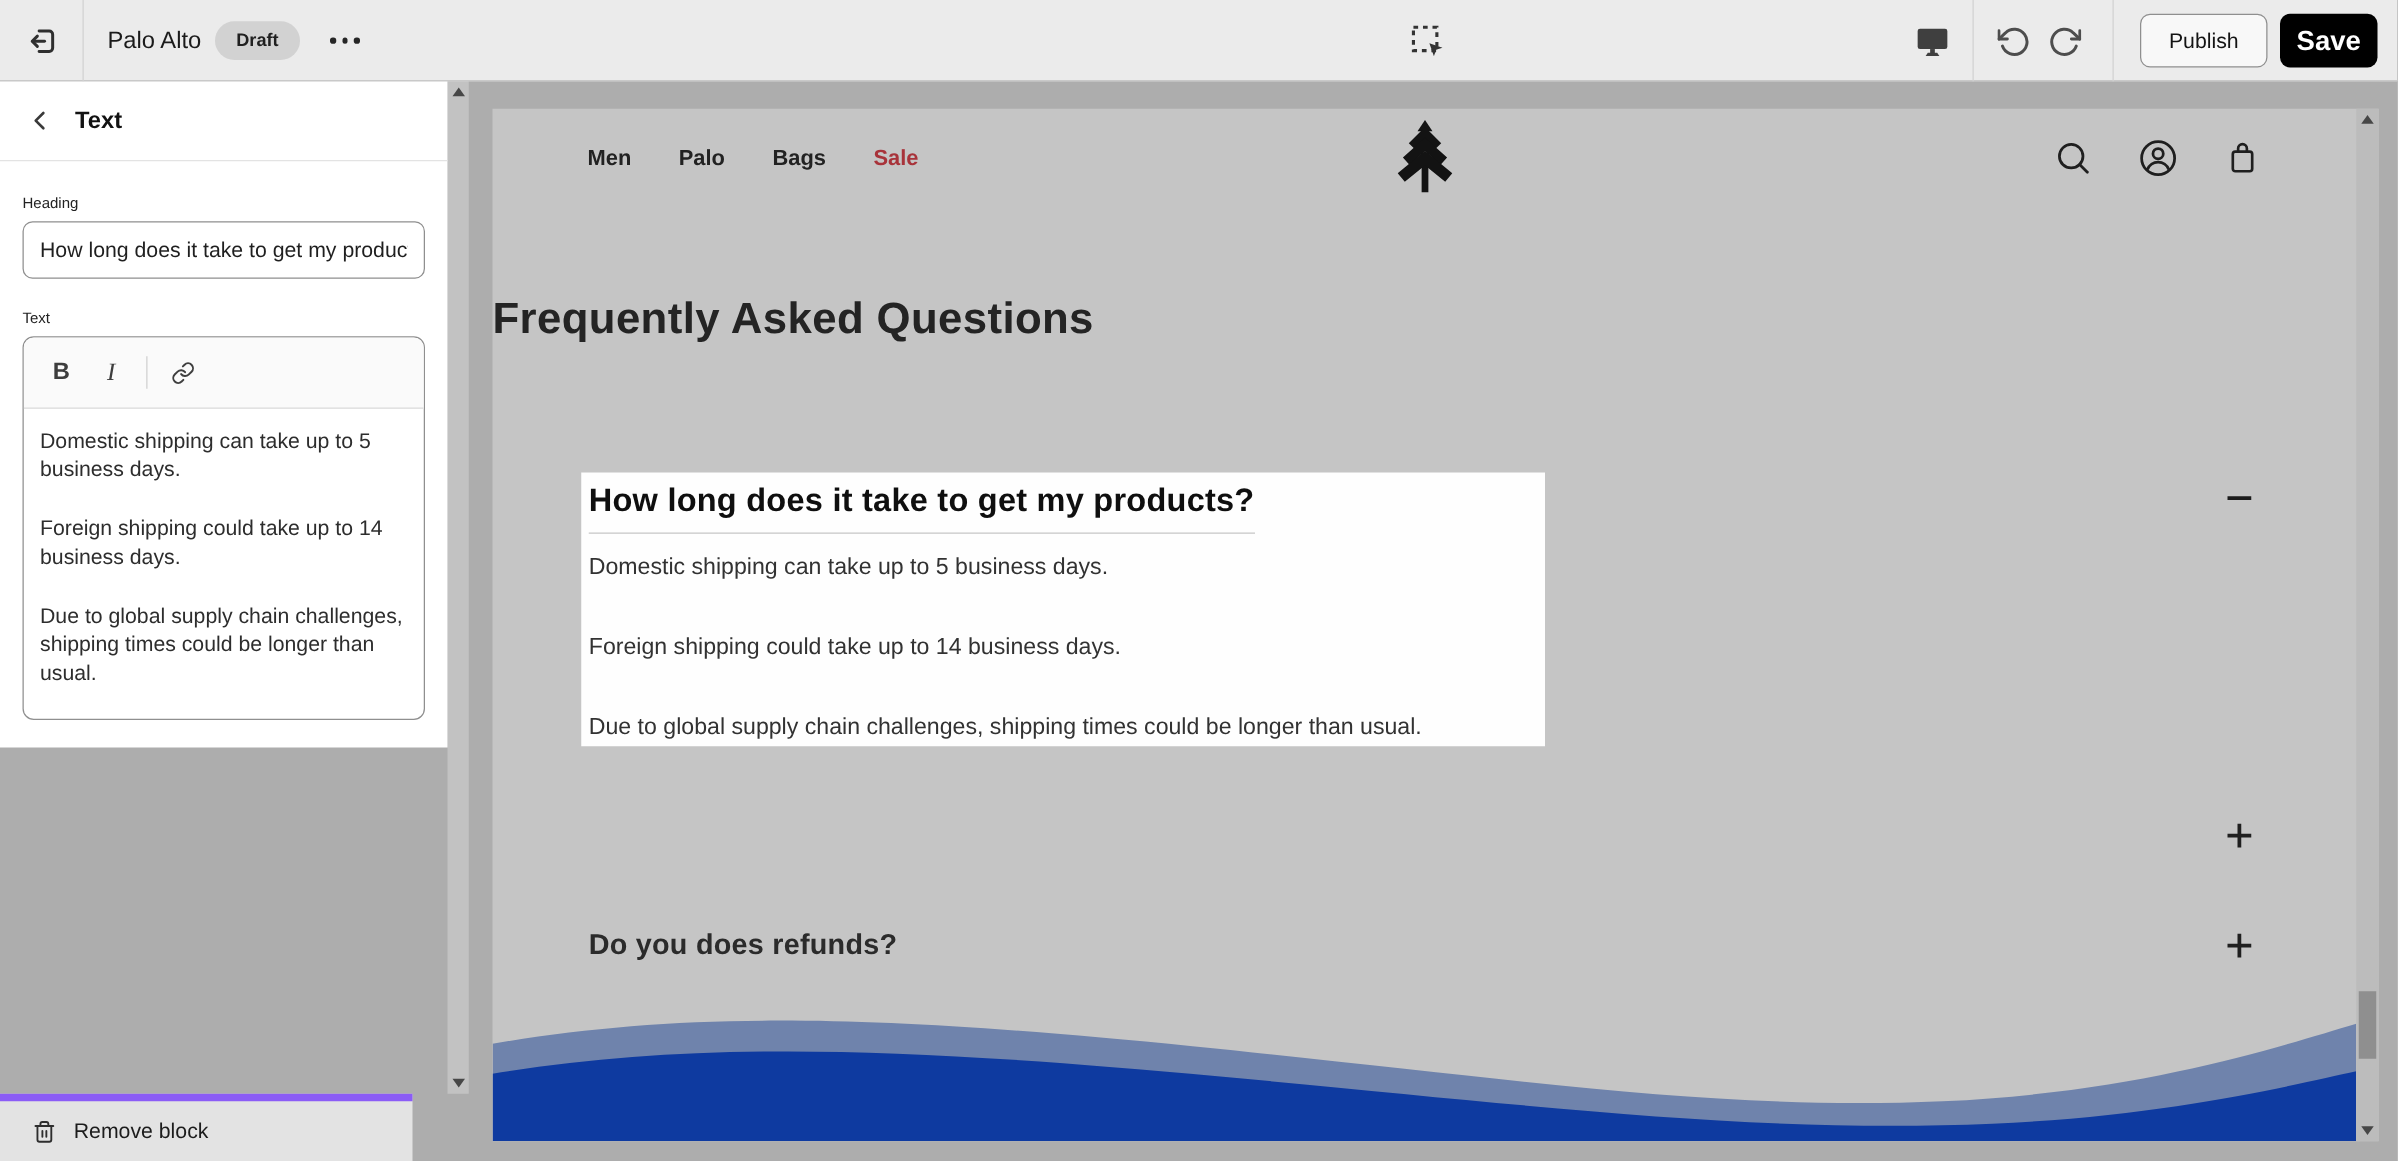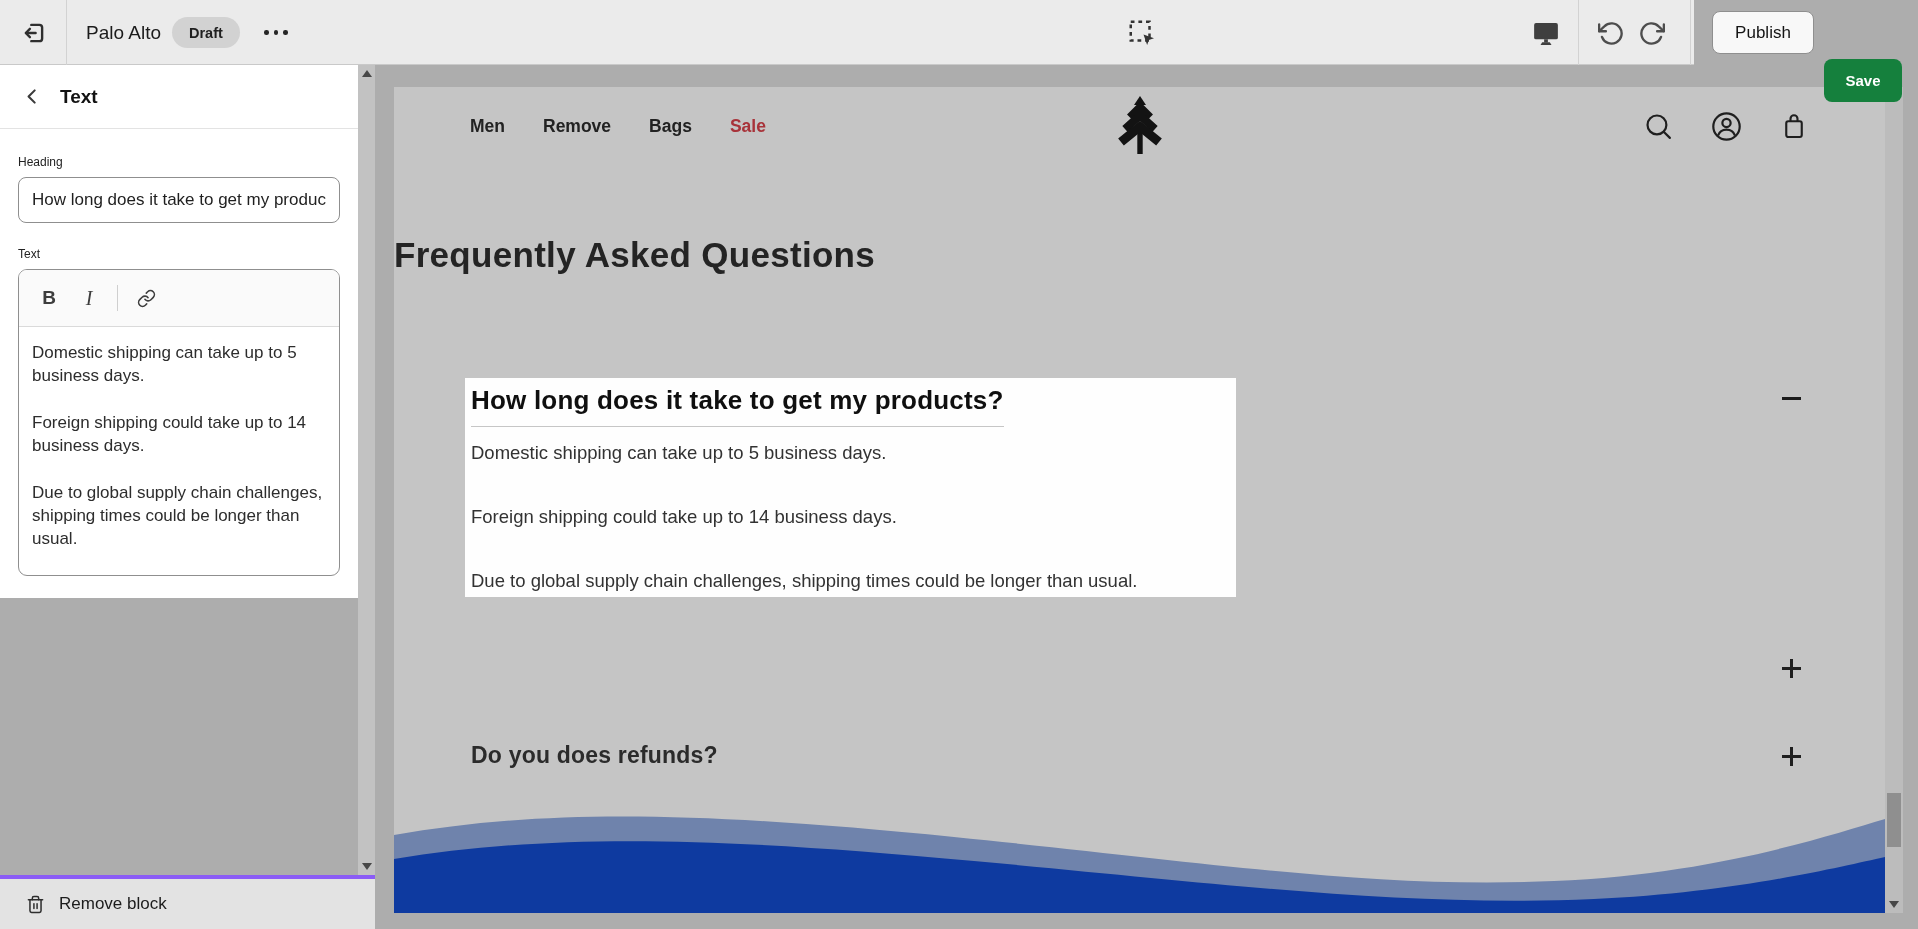--- a/index.html
+++ b/index.html
@@ -7,57 +7,57 @@
   body {
     position: relative;
     background: #adadad;
     font-family: "Liberation Sans", sans-serif;
     overflow: hidden;
     color: #1b1b1b;
   }
   button { font-family: inherit; background: none; border: none; cursor: pointer; }
 
   
-  .topbar { position:absolute; left:0; top:0; width:1694px; height:65px; background:#ebebeb; border-bottom:1px solid #c9c9c9; z-index:20; }
+  .topbar { position:absolute; left:0; top:0; width:1918px; height:65px; background:#ebebeb; border-bottom:1px solid #c9c9c9; z-index:20; }
   .tb-div { position:absolute; top:0; width:1px; height:65px; background:#d2d2d2; }
   .d1{ left:66px; } .d2{ left:1578px; } .d3{ left:1690px; }
   .exit-btn { position:absolute; left:15px; top:14px; width:38px; height:38px; display:flex; align-items:center; justify-content:center; border-radius:6px; }
   .store-name { position:absolute; left:86px; top:0; height:65px; display:flex; align-items:center; font-size:19px; color:#1b1b1b; }
   .draft-pill { position:absolute; left:172px; top:17px; height:31px; padding:0 17px; border-radius:16px; background:#d2d2d2; font-size:14.5px; font-weight:700; color:#202020; display:flex; align-items:center; }
   .dots-btn { position:absolute; left:252px; top:0; height:65px; width:48px; display:flex; align-items:center; justify-content:center; gap:5px; }
   .dot { width:4.5px; height:4.5px; border-radius:50%; background:#262626; }
   .page-select { position:absolute; left:662px; top:11px; width:408px; height:43px; border:1px solid #8d8d8d; border-radius:8px; display:flex; align-items:center; padding:0 18px; font-size:17px; color:#141414; background:transparent; }
   .caret-down { margin-left:auto; width:0; height:0; border-left:6px solid transparent; border-right:6px solid transparent; border-top:8px solid #3c3c3c; }
   .select-tool-btn { position:absolute; left:1124px; top:15px; width:36px; height:36px; display:flex; align-items:center; justify-content:center; }
   .monitor-btn { position:absolute; left:1528px; top:16px; width:36px; height:34px; display:flex; align-items:center; justify-content:center; }
   .undo-btn { position:absolute; left:1594px; top:17px; width:34px; height:32px; display:flex; align-items:center; justify-content:center; }
   .redo-btn { position:absolute; left:1634px; top:17px; width:34px; height:32px; display:flex; align-items:center; justify-content:center; }
   .publish-btn { position:absolute; left:1712px; top:11px; width:102px; height:43px; background:#f8f8f8; border:1px solid #8f8f8f; border-radius:8px; font-size:17px; color:#141414; }
-  .save-btn { position:absolute; left:1824px; top:11px; width:78px; height:43px; background:#15803d; border-radius:8px; font-size:15px; font-weight:600; color:#ffffff;margin-top:48px; }
+  .save-btn { position:absolute; left:1824px; top:11px; width:78px; height:43px; background:#000000; border-radius:8px; font-size:22px; font-weight:600; color:#ffffff; }
 
   
   .sidebar { position:absolute; left:0; top:65px; width:358px; height:533px; background:#ffffff; z-index:10; }
   .sb-header { height:64px; border-bottom:1px solid #e3e3e3; display:flex; align-items:center; padding-left:22px; gap:17px; }
   .sb-title { font-size:19px; font-weight:700; color:#121212; }
   .sb-body { padding:26px 18px 0; }
   .field-label { font-size:12px; color:#222222; margin-bottom:8px; }
   .heading-input { width:100%; height:46px; border:1px solid #8f8f8f; border-radius:8px; padding:0 13px; font-size:17px; color:#1f1f1f; background:#fff; white-space:nowrap; overflow:hidden; font-family:"Liberation Sans", sans-serif; }
   .field-2 { margin-top:24px; }
   .editor { margin-top:8px; border:1px solid #8f8f8f; border-radius:9px; overflow:hidden; height:307px; background:#fff; }
   .editor-toolbar { height:57px; background:#fafafa; border-bottom:1px solid #dadada; display:flex; align-items:center; padding:0 10px; }
   .tb-btn { width:40px; height:40px; display:flex; align-items:center; justify-content:center; font-size:19px; color:#3d3d3d; border-radius:6px; }
   .tb-bold { font-weight:700; }
   .tb-italic { font-family:"Liberation Serif", serif; font-style:italic; font-size:20px; }
   .tb-sep { width:1px; height:26px; background:#cfcfcf; margin:0 8px; }
   .editor-content { padding:14px 13px 0; font-size:17px; line-height:23px; color:#2d2d2d; }
   .editor-content p { margin-bottom:24px; }
   .sb-scrollbar { position:absolute; left:358px; top:65px; width:17px; height:810px; background:#c2c2c2; display:flex; flex-direction:column; justify-content:space-between; align-items:center; padding:5px 0; z-index:9; }
   .tri-up { width:0; height:0; border-left:5px solid transparent; border-right:5px solid transparent; border-bottom:7px solid #474747; }
   .tri-down { width:0; height:0; border-left:5px solid transparent; border-right:5px solid transparent; border-top:7px solid #474747; }
-  .sb-footer { position:absolute; left:0; top:875px; width:375px; height:54px; background:#e3e3e3; border-top:4px solid #8b5cf6; display:flex; align-items:center; padding-left:26px; gap:14px; z-index:11; }
+  .sb-footer { position:absolute; left:0; top:875px; width:330px; height:54px; background:#e3e3e3; border-top:6px solid #8b5cf6; display:flex; align-items:center; padding-left:26px; gap:14px; z-index:11; }
   .sb-footer-label { font-size:17px; color:#1c1c1c; }
 
   
   .preview { position:absolute; left:394px; top:87px; width:1509px; height:826px; background:#c5c5c5; }
   .pv-scrollbar { position:absolute; right:0; top:0; width:18px; height:826px; background:#bcbcbc; display:flex; flex-direction:column; justify-content:space-between; align-items:center; padding:5px 0; }
   .pv-thumb { position:absolute; left:2px; top:706px; width:14px; height:54px; background:#8f8f8f; }
   .site { position:absolute; left:0; top:0; width:1491px; height:826px; overflow:hidden; }
   .site-header { position:absolute; left:0; top:0; width:100%; height:78px; }
   .site-nav { position:absolute; left:76px; top:0; height:78px; display:flex; align-items:center; gap:38px; }
   .nav-link { font-size:17.5px; font-weight:700; color:#222222; }
@@ -181,21 +181,21 @@
     <span class="sb-footer-label">Remove block</span>
   </button>
 </div>
 
 <main class="preview">
   <div class="site">
 
     <div class="site-header">
       <nav class="site-nav">
         <a class="nav-link">Men</a>
-        <a class="nav-link">Remove</a>
+        <a class="nav-link">Palo</a>
         <a class="nav-link">Bags</a>
         <a class="nav-link nav-sale">Sale</a>
       </nav>
       <div class="site-logo">
         <svg width="44" height="58" viewBox="0 0 44 58">
           <rect x="19.3" y="34" width="5.4" height="24" fill="#131313"></rect>
           <path d="M22 0 L28 9 L16 9 Z" fill="#131313"></path>
           <path d="M11.5 21 L22 10.5 L32.5 21" stroke="#131313" stroke-width="7" fill="none"></path>
           <path d="M7 33 L22 19.5 L37 33" stroke="#131313" stroke-width="8" fill="none"></path>
           <path d="M3 46 L22 30.5 L41 46" stroke="#131313" stroke-width="9" fill="none"></path>

